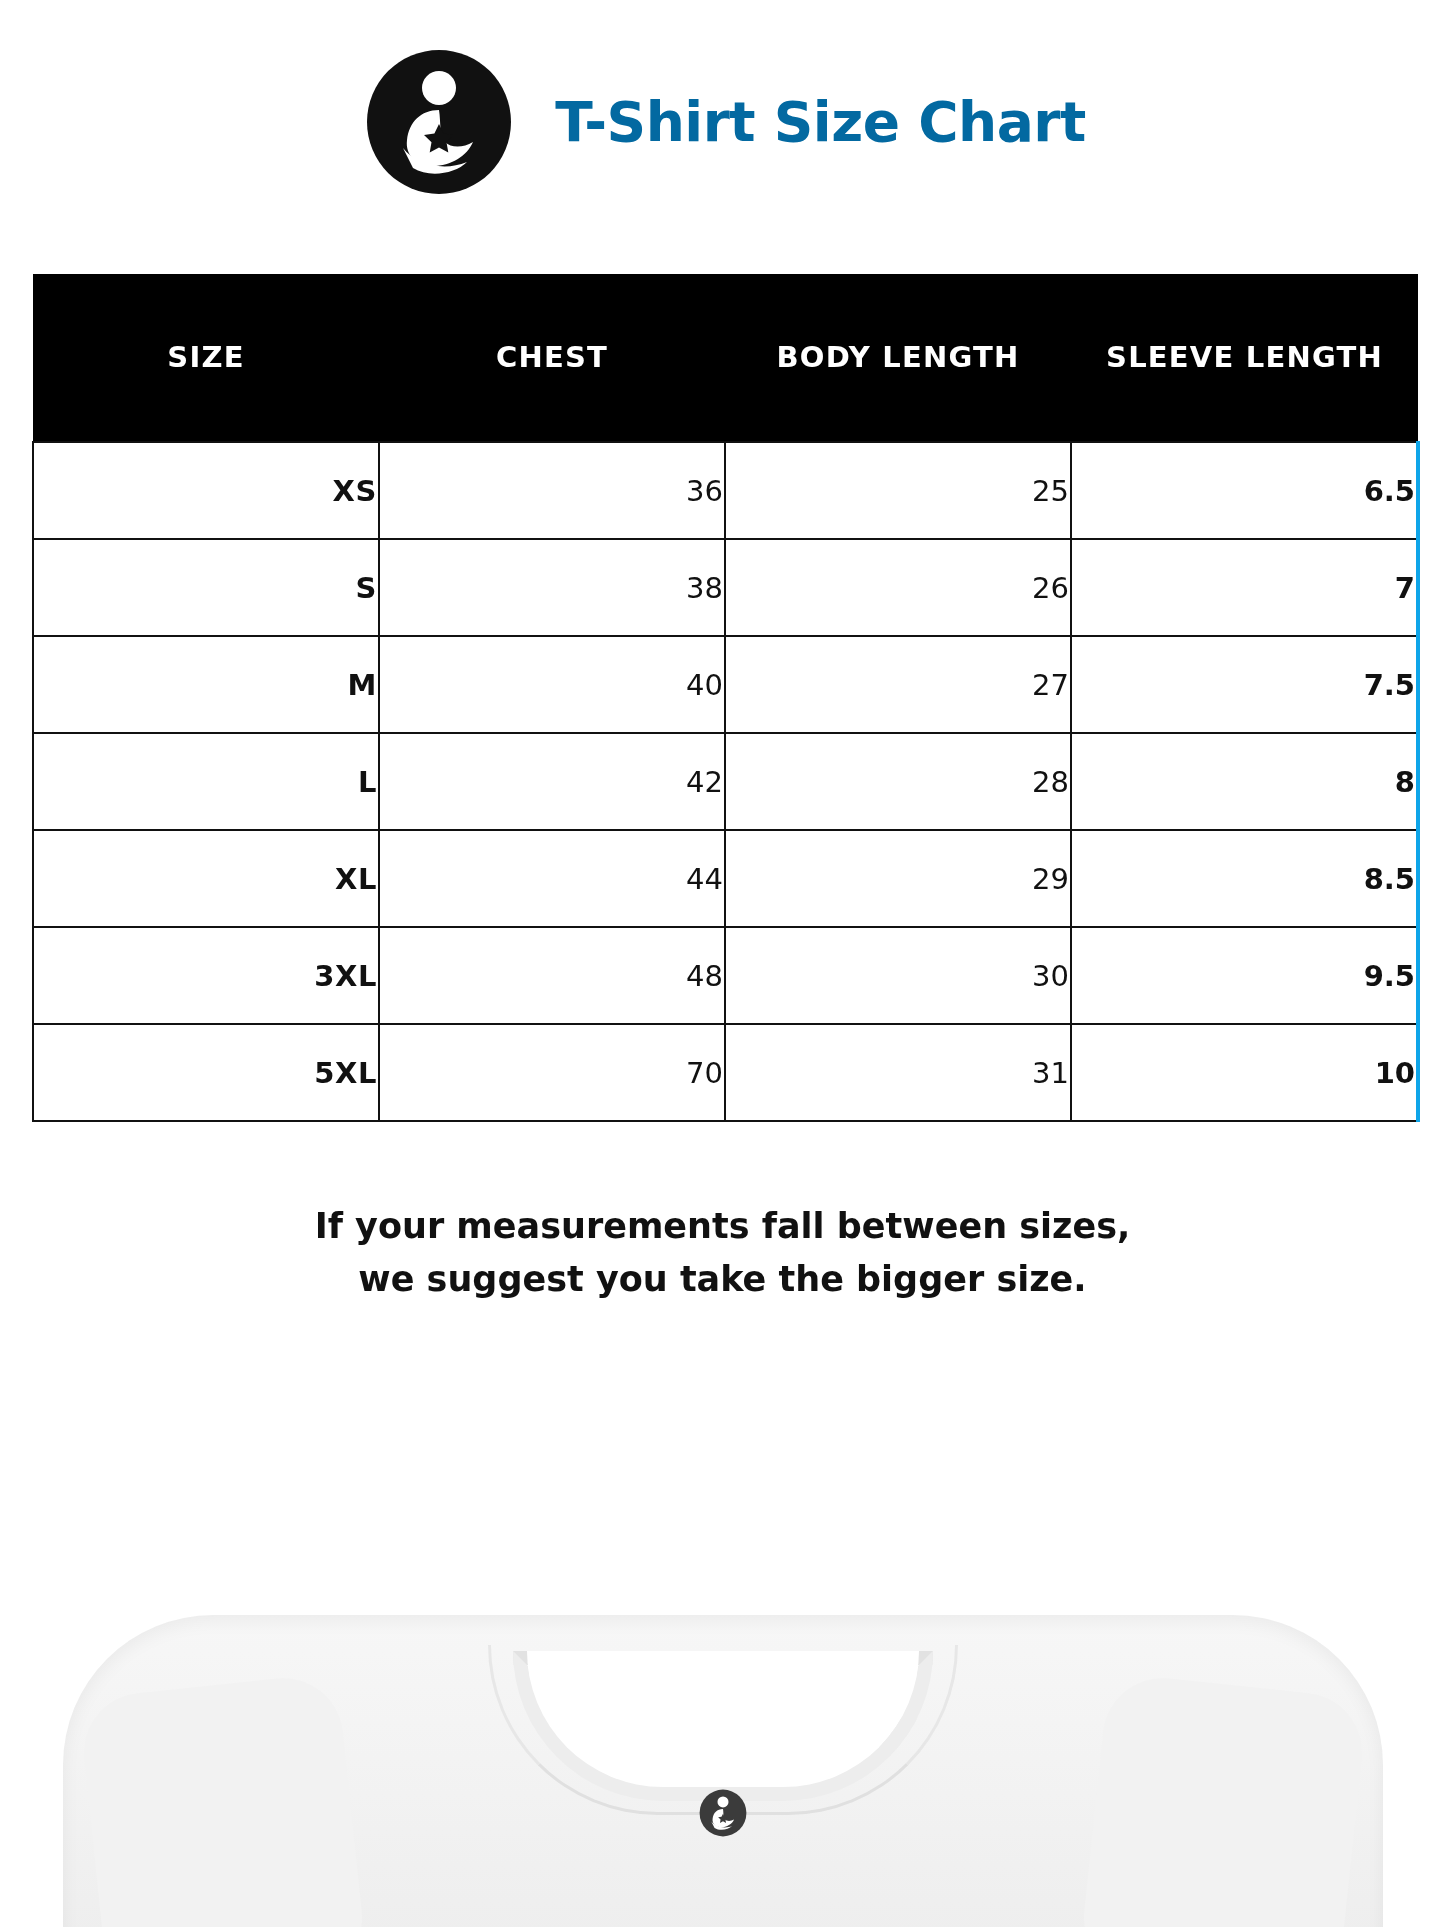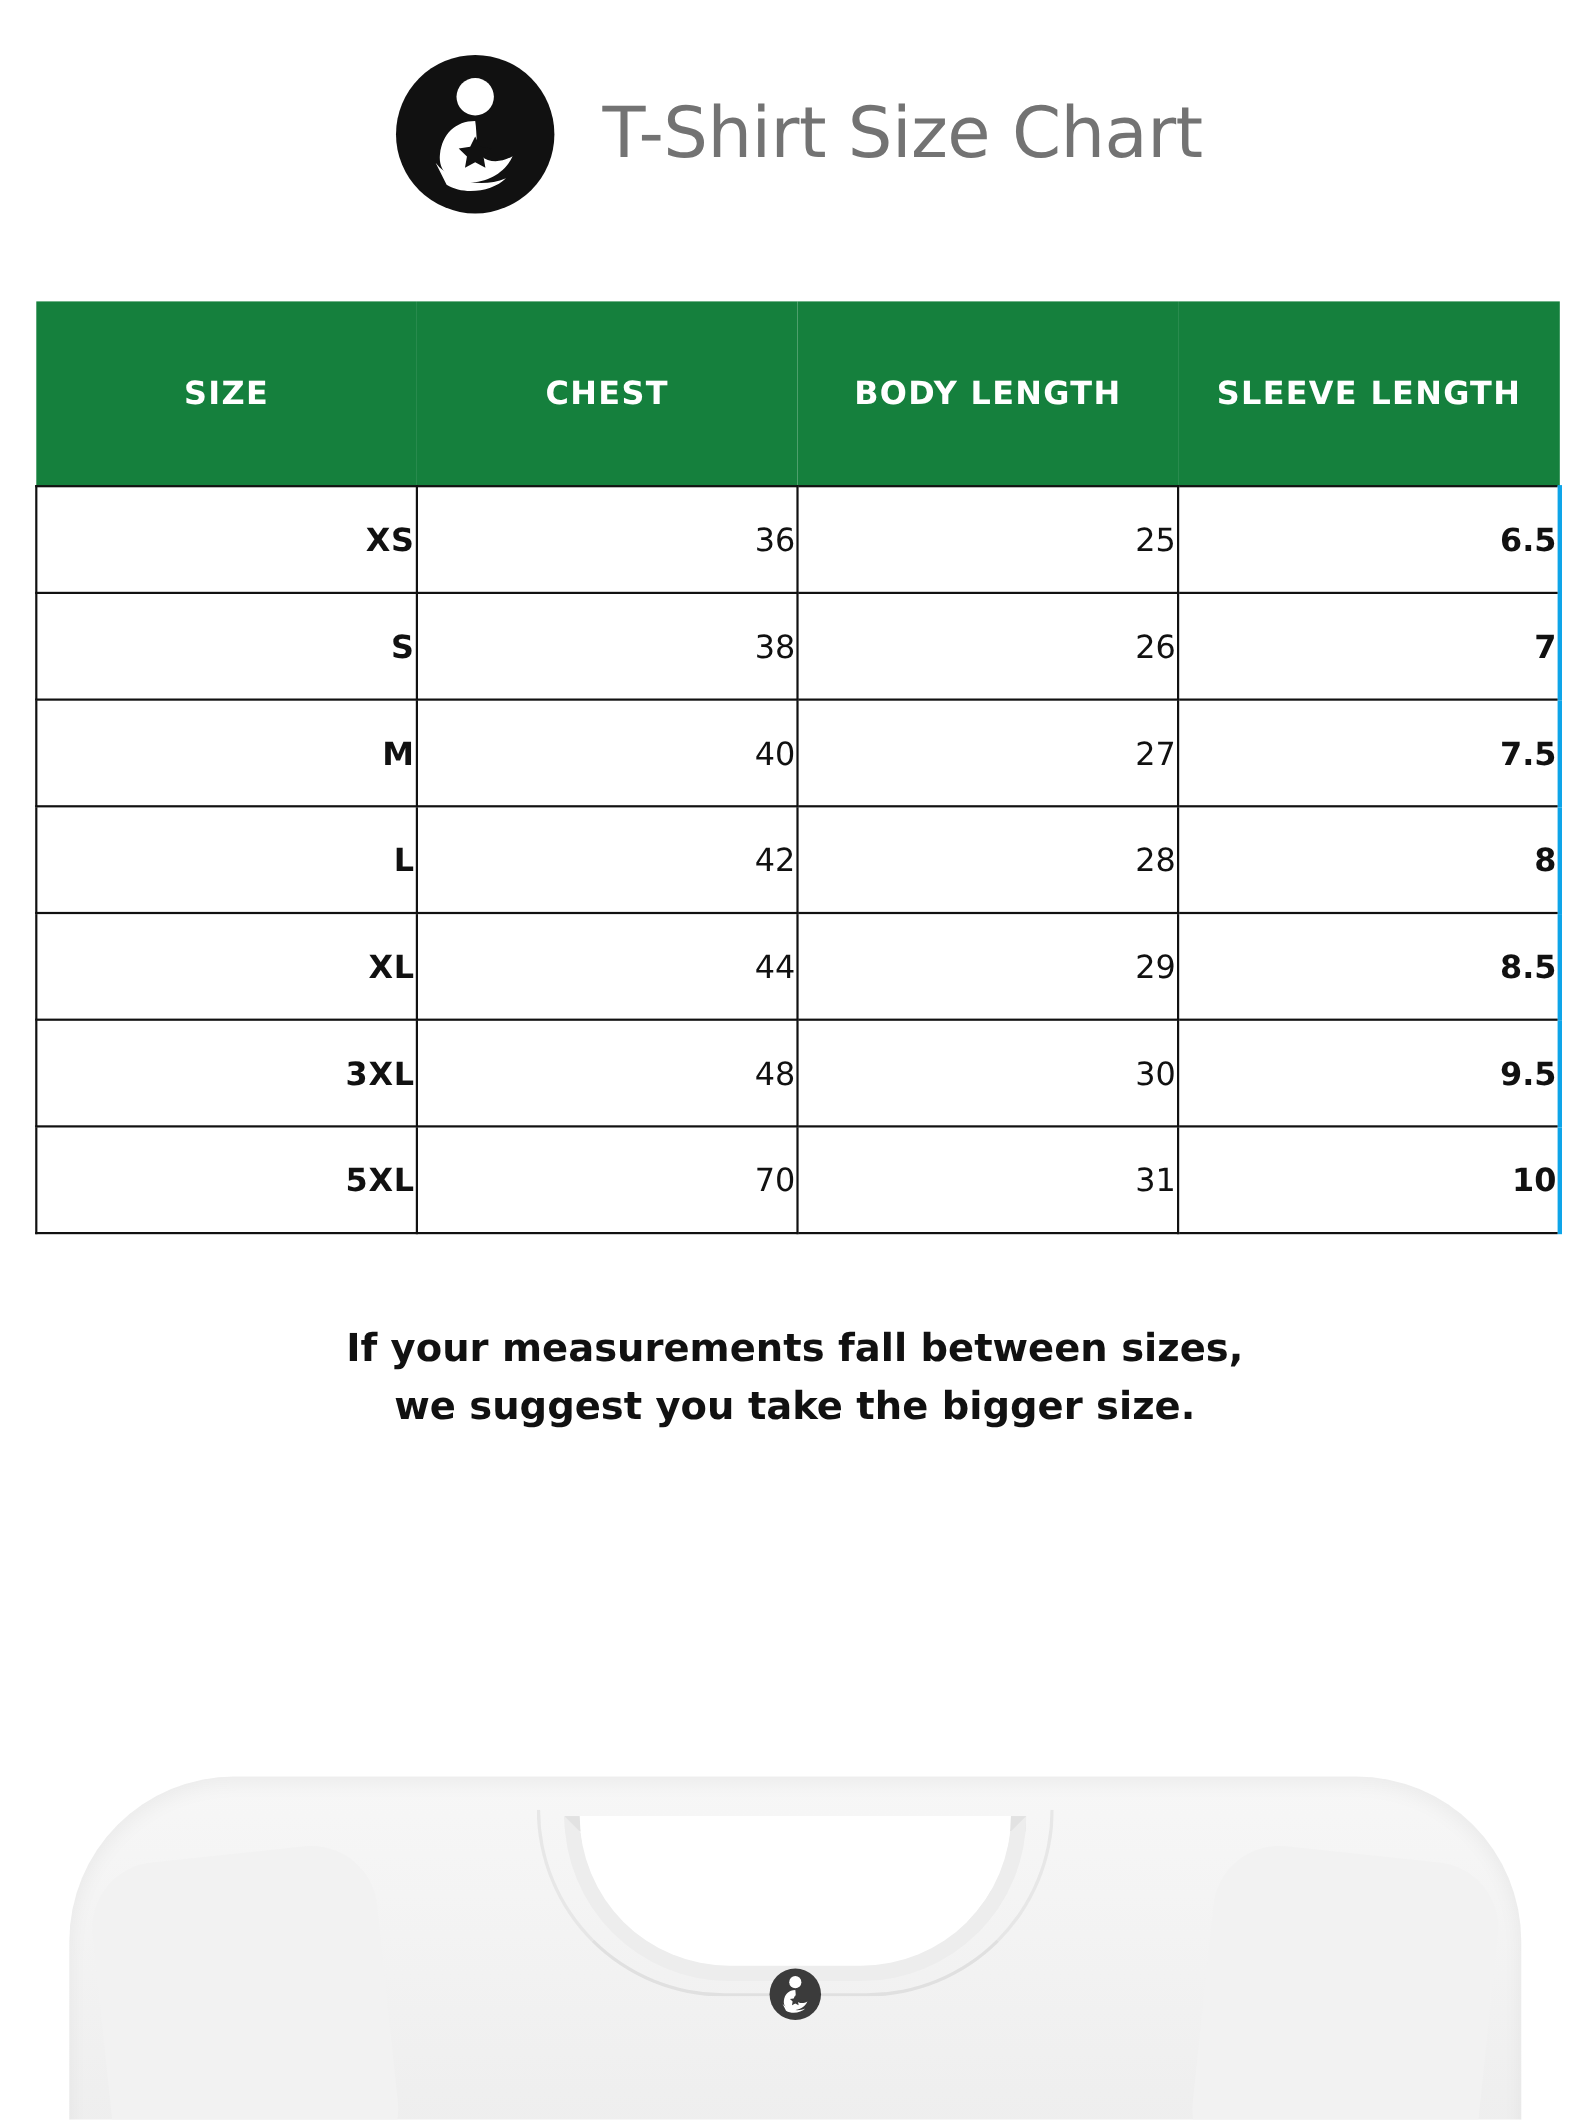--- a/index.html
+++ b/index.html
@@ -25,39 +25,39 @@
     gap: 36px;
     padding-top: 42px;
     padding-bottom: 10px;
   }
   .logo-mark {
     width: 160px;
     height: 160px;
     flex: 0 0 160px;
   }
   .page-title {
-    font-size: 64px;
-    font-weight: 400;
+    font-size: 55px;
+    font-weight: 700;
     letter-spacing: -0.5px;
-    color: #737373;
+    color: #0369a1;
     white-space: nowrap;
     line-height: 1.1;
   }
 
   
   .table-wrap {
     margin: 62px 32px 0 32px;
   }
   table.size-chart {
     width: 1385px;
     border-collapse: collapse;
     table-layout: fixed;
   }
   table.size-chart thead th {
-    background: #15803d;
+    background: #000000;
     color: #ffffff;
     font-size: 29px;
     font-weight: 700;
     letter-spacing: 1.2px;
     height: 168px;
     vertical-align: middle;
     text-align: center;
     line-height: 1.25;
     border: none;
   }

